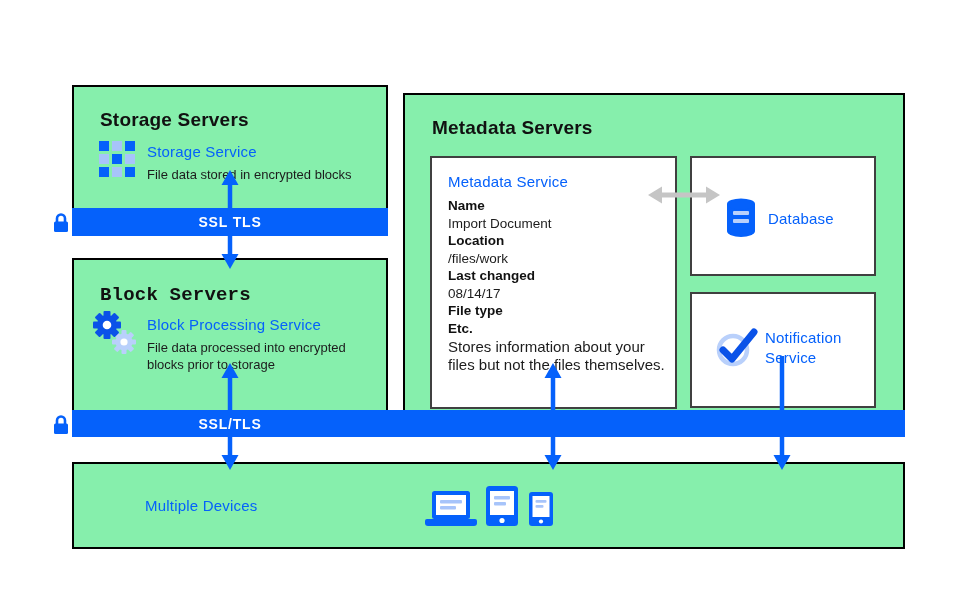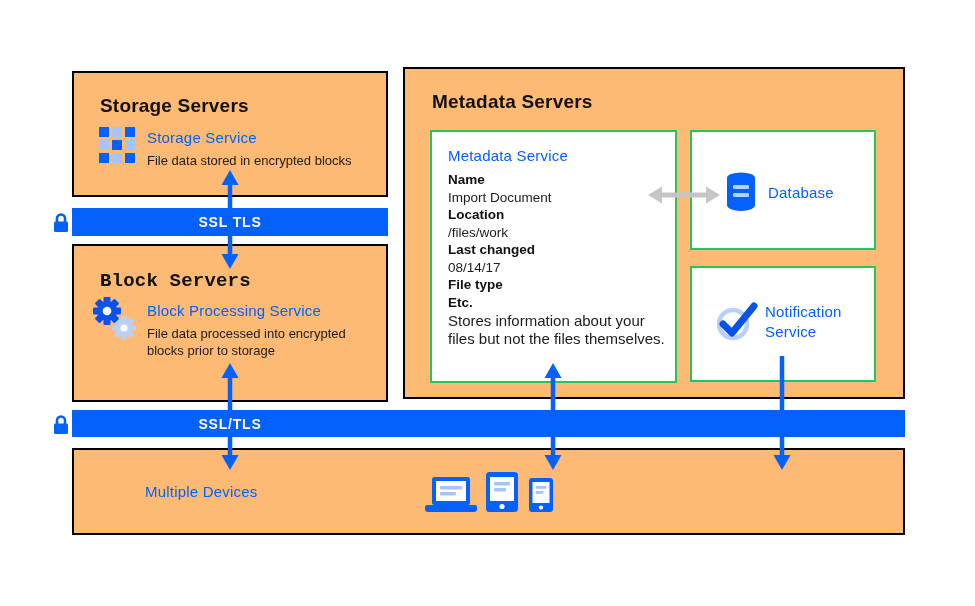--- a/index.html
+++ b/index.html
@@ -1,21 +1,21 @@
 <!DOCTYPE html>
 <html><head>
 <meta charset="utf-8">
 <style>
   html,body{margin:0;padding:0;background:#ffffff;}
   *{box-sizing:border-box;}
   body{font-family:"Liberation Sans","DejaVu Sans",sans-serif;}
   .canvas{position:relative;width:975px;height:606px;background:#fff;overflow:hidden;}
 
-  .box{position:absolute;border:2px solid #000;background:#fdba74;}
-  .panel{position:absolute;border:2px solid #22c55e;background:#fff;}
+  .box{position:absolute;border:2px solid #000;background:#86efac;margin-top:14px;}
+  .panel{position:absolute;border:2px solid #404040;background:#fff;}
 
   .box-title{position:absolute;font-size:19px;font-weight:bold;color:#111;letter-spacing:.2px;}
   .svc-title{position:absolute;font-size:15px;font-weight:normal;color:#0561fb;letter-spacing:.2px;}
   .desc{position:absolute;font-size:13px;color:#1c1c1c;line-height:17px;}
 
   .ssl-bar{position:absolute;background:#0561fb;height:28px;display:flex;align-items:center;}
   .ssl-label{width:316px;text-align:center;color:#fff;font-weight:bold;font-size:14px;letter-spacing:.8px;}
 
   .icon{position:absolute;}
 
@@ -90,21 +90,21 @@
             <rect x="11.5" y="1" width="7" height="28" rx="1"></rect>
           </g>
         <circle cx="15" cy="15" r="10"></circle>
         <circle cx="15" cy="15" r="4.3" fill="#ffffff"></circle>
       </g>
     </svg>
     <div class="svc-title" style="left:73px;top:56px;">Block Processing Service</div>
     <div class="desc" style="left:73px;top:79px;width:232px;">File data processed into encrypted blocks prior to storage</div>
   </div>
 
-  <div class="box" style="left:403px;top:67px;width:502px;height:332px;">
+  <div class="box" style="left:403px;top:79px;width:502px;height:332px;">
     <div class="box-title" style="left:27px;top:22px;">Metadata Servers</div>
 
     <div class="panel" style="left:25px;top:61px;width:247px;height:253px;">
       <div class="svc-title" style="left:16px;top:15px;">Metadata Service</div>
       <div style="position:absolute;left:16px;top:39px;">
         <div class="meta-line-label">Name</div>
         <div class="meta-line-value">Import Document</div>
         <div class="meta-line-label">Location</div>
         <div class="meta-line-value">/files/work</div>
         <div class="meta-line-label">Last changed</div>

